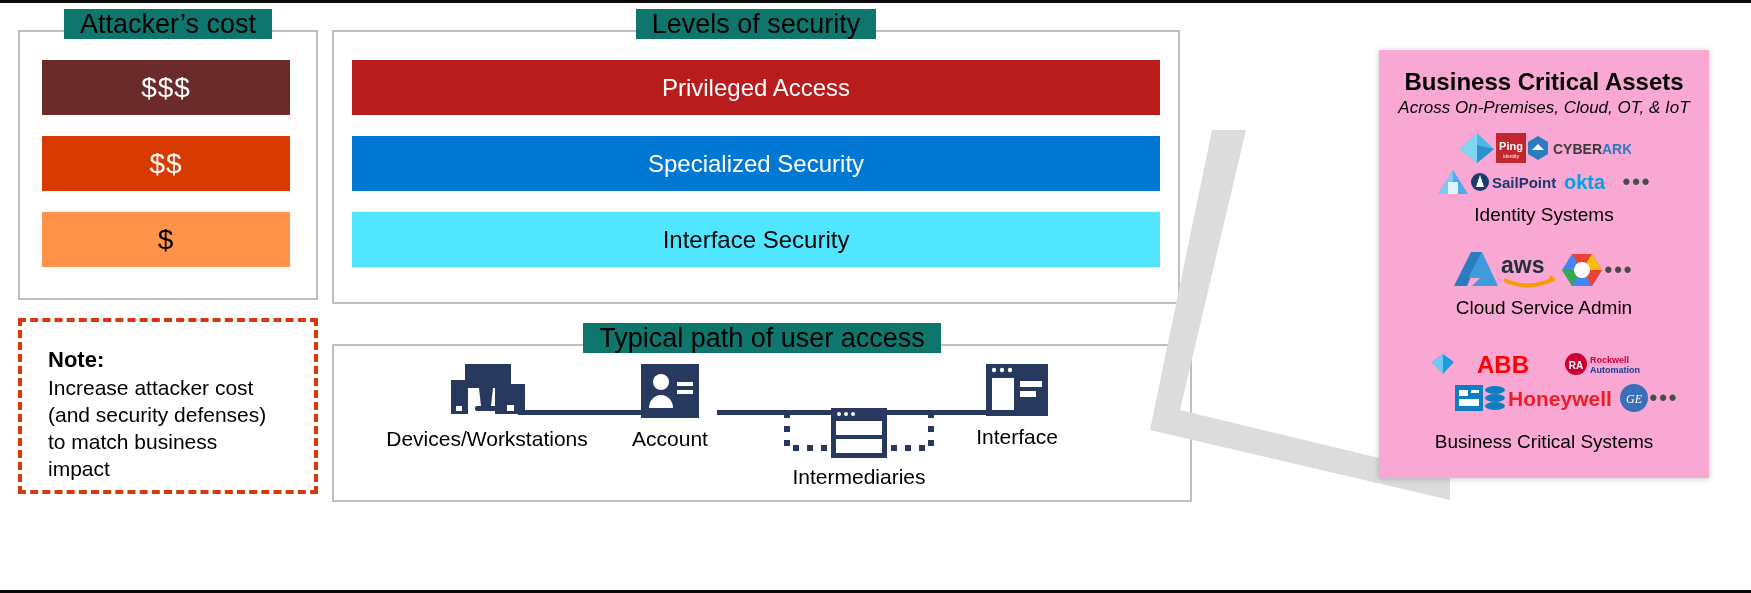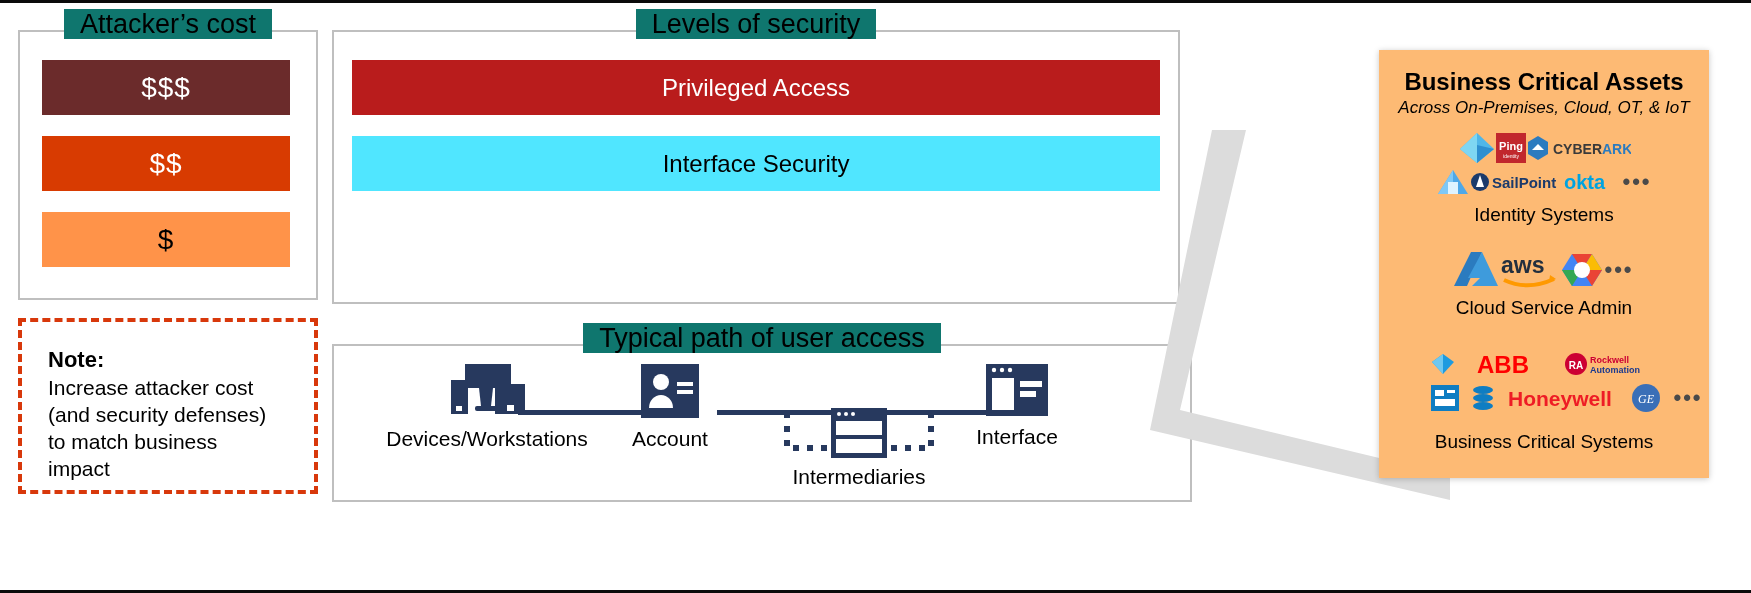--- a/index.html
+++ b/index.html
@@ -76,21 +76,21 @@
   .path-stage{position:absolute;z-index:3;text-align:center;}
   .path-label{font-size:21px;line-height:26px;white-space:nowrap;}
   .connector{position:absolute;height:5px;background:#27395e;z-index:2;}
 
   
   #funnel{position:absolute;left:1150px;top:130px;width:300px;height:370px;z-index:1;}
 
   
   #assets-card{
     position:absolute;left:1379px;top:50px;width:330px;height:428px;
-    background:#fdba74;
+    background:#f9a8d4;
     box-shadow:0 1px 6px rgba(0,0,0,.22);
     z-index:5;
     text-align:center;
   }
   .card-title{font-size:24px;font-weight:bold;margin-top:18px;line-height:28px;}
   .card-sub{font-size:17px;font-style:italic;line-height:22px;margin-top:1px;}
   .asset-group{margin-top:12px;}
   .logo-row{display:flex;align-items:center;justify-content:center;height:34px;}
   .group-label{font-size:19px;margin-top:5px;}
   .dots{letter-spacing:2px;font-size:22px;font-weight:bold;color:#4a4a4a;line-height:10px;}
@@ -129,20 +129,23 @@
 </div>
 
 <div class="groupbox" id="levels">
   <div class="gb-border"></div>
   <div class="gb-caption">
     <span>Levels of security</span>
   </div>
   <div class="level-bars" id="level-bars">
       <div class="level-bar" style="background: #b91c1c; color: rgb(255, 255, 255);">
         <span>Privileged Access</span>
+      </div>
+      <div class="level-bar" style="background: rgb(0, 120, 212); color: rgb(255, 255, 255);">
+        <span>Specialized Security</span>
       </div>
       <div class="level-bar" style="background: rgb(80, 230, 255); color: rgb(0, 0, 0);">
         <span>Interface Security</span>
       </div>
     </div>
 </div>
 
 <svg id="funnel" viewBox="0 0 300 370">
   <polygon points="62,0 96,0 30,280 300,345 300,370 0,300" fill="#DCDCDC"></polygon>
 </svg>
@@ -292,21 +295,21 @@
       <svg width="68" height="26" viewBox="0 0 68 26" class="lg">
         <text x="1" y="22" font-family="'Liberation Sans',sans-serif" font-size="24" font-weight="bold" fill="#FF0000">ABB</text>
       </svg>
       <svg width="94" height="26" viewBox="0 0 94 26" class="lg">
         <circle cx="12" cy="13" r="11" fill="#CC0033"></circle>
         <text x="12" y="18" font-family="'Liberation Sans',sans-serif" font-size="10" font-weight="bold" fill="#fff" text-anchor="middle">RA</text>
         <text x="26" y="12" font-family="'Liberation Sans',sans-serif" font-size="9" font-weight="bold" fill="#CC0033">Rockwell</text>
         <text x="26" y="22" font-family="'Liberation Sans',sans-serif" font-size="9" font-weight="bold" fill="#1B3A8F">Automation</text>
       </svg>
     </div>
-    <div class="logo-row" style="gap:12px;padding-left:46px;">
+    <div class="logo-row" style="gap:0;padding-left:46px;">
       <svg width="28" height="26" viewBox="0 0 28 26" class="lg">
         <rect width="28" height="26" fill="#0F7DC2"></rect>
         <rect x="4" y="5" width="9" height="6" fill="#fff"></rect>
         <rect x="16" y="5" width="8" height="3" fill="#fff"></rect>
         <rect x="4" y="14" width="20" height="7" fill="#fff"></rect>
       </svg>
       <svg width="24" height="26" viewBox="0 0 24 26" class="lg">
         <ellipse cx="12" cy="5" rx="10" ry="4" fill="#0F7DC2"></ellipse>
         <ellipse cx="12" cy="13" rx="10" ry="4" fill="#0F7DC2"></ellipse>
         <ellipse cx="12" cy="21" rx="10" ry="4" fill="#0F7DC2"></ellipse>

